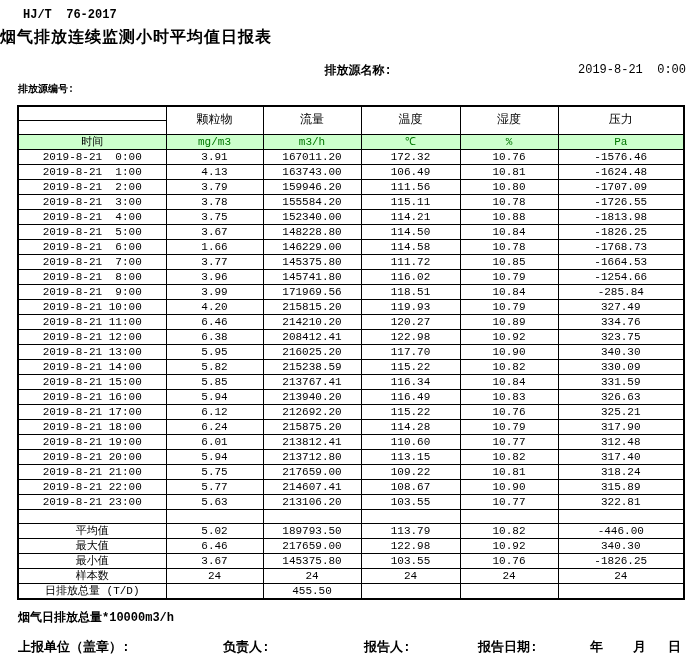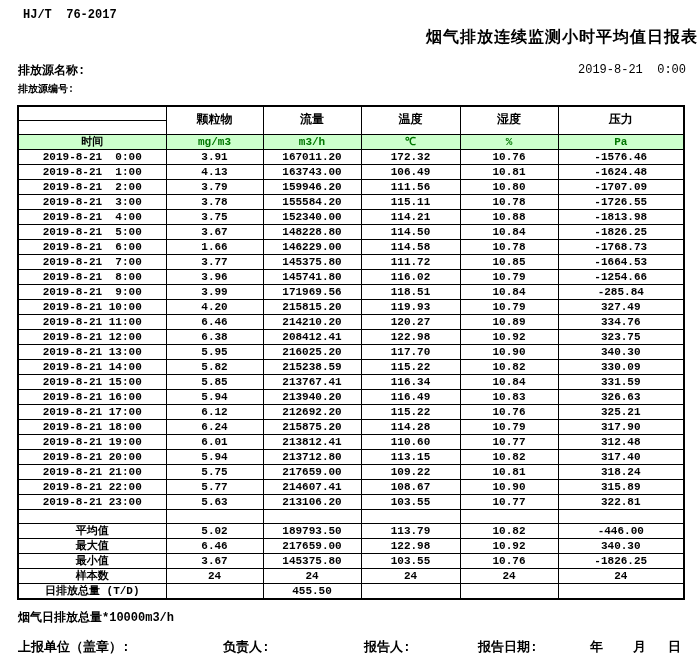--- a/index.html
+++ b/index.html
@@ -4,25 +4,25 @@
 <style>
   :root { --green-bg:#ccffcc; --unit-text:#007700; }
   * { box-sizing: border-box; }
   html,body { margin:0; padding:0; }
   body {
     width:698px; height:655px; background:#ffffff; color:#000;
     font-family:"Liberation Mono","DejaVu Sans Mono",monospace;
     font-size:12px; overflow:hidden;
   }
   .std { margin:8px 0 0 23px; font-weight:bold; font-size:12px; white-space:pre; }
-  .title { text-align:right; margin-top:5px; font-weight:bold; font-size:16px; letter-spacing:1px; }
-  .meta { position:relative; margin:14px 0 0 18px; font-weight:bold; font-size:12px; height:17px; }
+  .title { text-align:left; margin-top:5px; font-weight:bold; font-size:16px; letter-spacing:1px; }
+  .meta { position:relative; margin:14px 0 0 18px; font-weight:bold; font-size:12px; height:17px;text-align:center; }
   .datetime { position:absolute; left:560px; top:1px; font-weight:normal; white-space:pre; }
   .meta2 { margin:3px 0 0 18px; font-weight:bold; font-size:10px; height:17px; }
-  table.report { border-collapse:collapse; margin:6px 0 0 17px; table-layout:fixed; border:2px solid #000;font-weight:bold; }
+  table.report { border-collapse:collapse; margin:6px 0 0 17px; table-layout:fixed; border:2px solid #000; }
   table.report td {
     border:1px solid #000; text-align:center; height:14px; line-height:14px;
     font-size:11px; padding:0; overflow:hidden; white-space:pre;
   }
   tr.units td { background:var(--green-bg); height:15px; font-size:11px; }
   tr.units td.unit { color:var(--unit-text); }
   thead td.colhead { font-size:12px; }
   .note { margin:9px 0 0 18px; font-weight:bold; font-size:12px; }
   .sig { position:relative; margin-top:12px; height:18px; font-weight:bold; font-size:13px; }
   .sig span { position:absolute; top:0; white-space:pre; }

